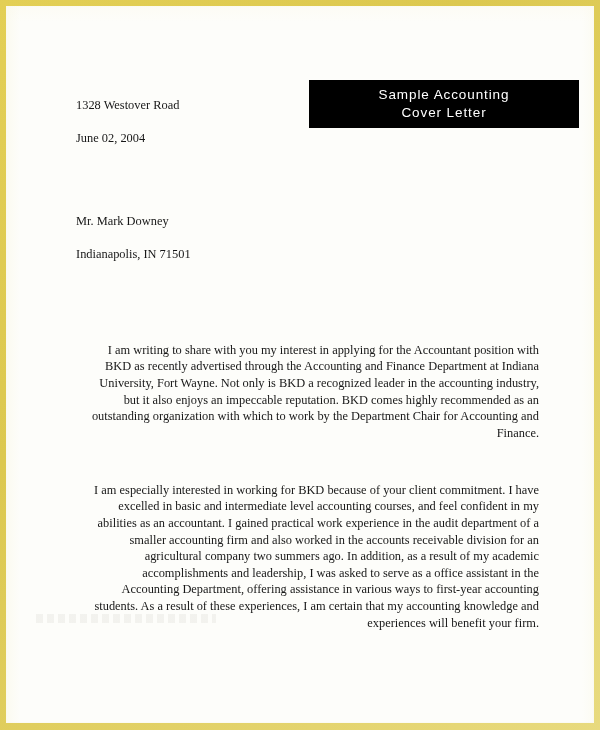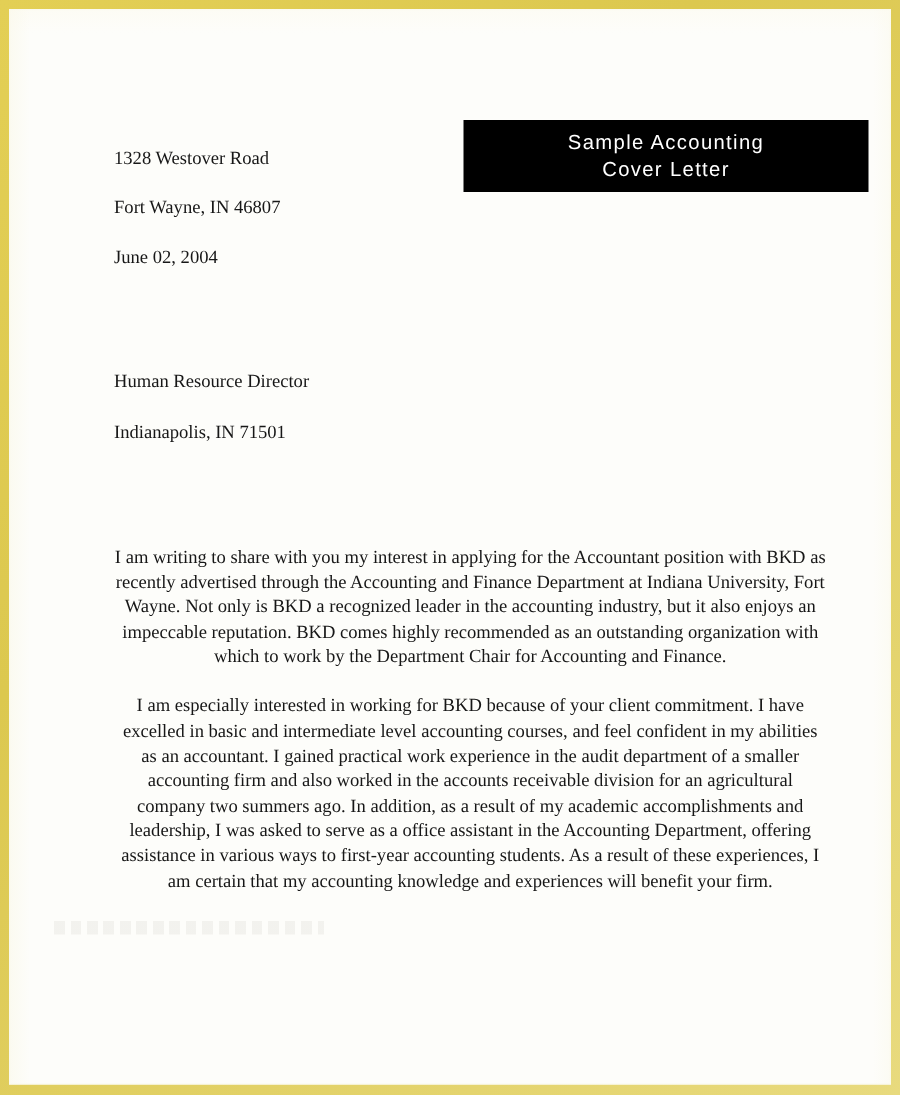--- a/index.html
+++ b/index.html
@@ -89,22 +89,22 @@
   .addr-line { display: block; }
 
   .block-gap-sm { height: 16.6px; }
   .block-gap-md { height: 17px; }
 
   .salutation {
     margin: 0;
   }
 
   .letter-para {
-    margin: 0;
-    text-align: center;
+    margin: 12px;
+    text-align: right;
   }
 
   .para-spacer { height: 16.6px; }
 
   
   .scan-smudge {
     position: absolute;
     left: 30px;
     top: 608px;
     width: 180px;
@@ -129,29 +129,28 @@
 
     <div class="title-banner">
       <span class="banner-line">Sample Accounting</span>
       <span class="banner-line">Cover Letter</span>
     </div>
 
     <div class="letter-body">
 
       <div class="addr-block">
         <span class="addr-line">1328 Westover Road</span>
-        <span class="addr-line">Fort Wayne, IN  46807</span>
         <span class="addr-line">June 02, 2004</span>
       </div>
 
       <div class="block-gap-md"></div>
       <div class="block-gap-sm"></div>
 
       <div class="addr-block">
-        <span class="addr-line">Human Resource Director</span>
+        <span class="addr-line">Mr. Mark Downey</span>
         <span class="addr-line">Indianapolis, IN  71501</span>
       </div>
 
       <div class="block-gap-md"></div>
       <div class="block-gap-sm"></div>
 
       <div class="para-spacer"></div>
 
       <p class="letter-para">I am writing to share with you my interest in applying for the Accountant position with BKD as recently advertised through the Accounting and Finance Department at Indiana University, Fort Wayne. Not only is BKD a recognized leader in the accounting industry, but it also enjoys an impeccable reputation. BKD comes highly recommended as an outstanding organization with which to work by the Department Chair for Accounting and Finance.</p>
       <div class="para-spacer"></div>

